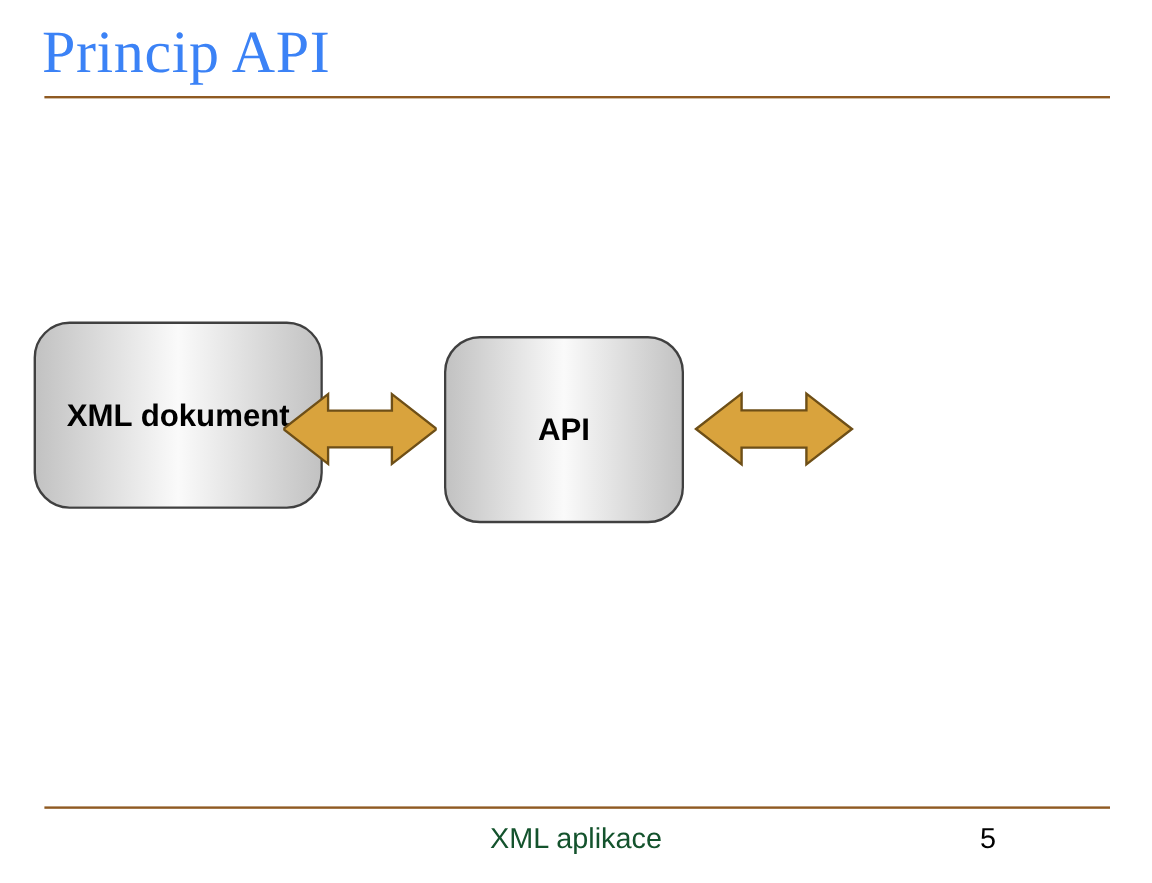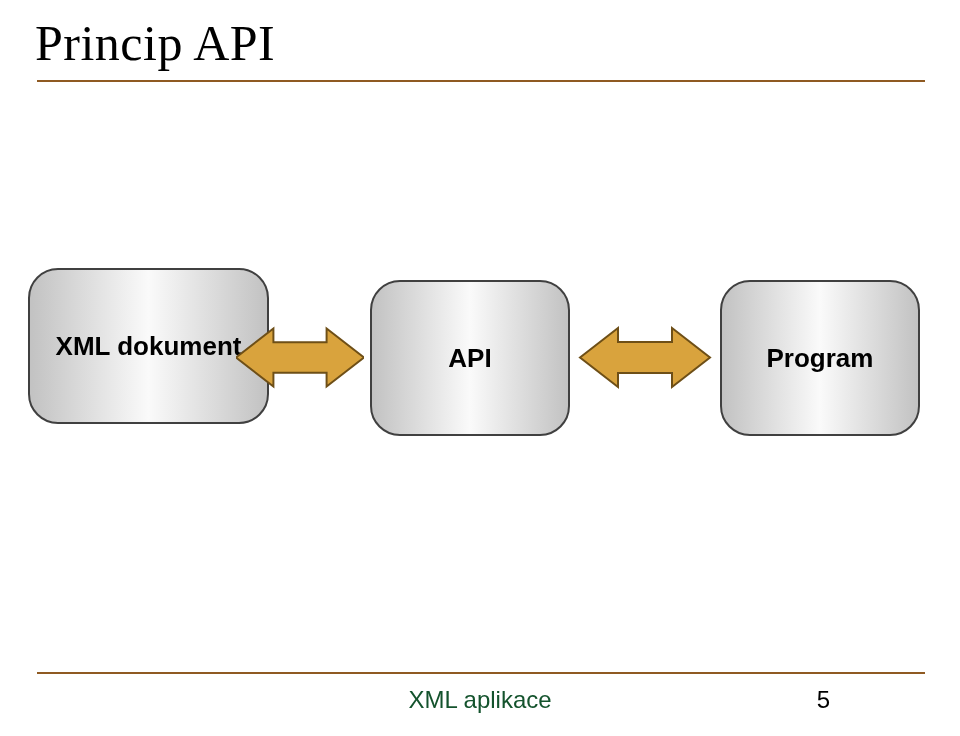--- a/index.html
+++ b/index.html
@@ -17,21 +17,21 @@
     top: 0; left: 0;
     width: 960px;
     height: 736px;
   }
   .title {
     position: absolute;
     top: 14px;
     left: 35px;
     font-family: "Times New Roman", Times, serif;
     font-size: 50px;
-    color: #000000;
+    color: #3b82f6;
     letter-spacing: 0.5px;
   }
   .title-rule {
     position: absolute;
     top: 80px;
     left: 37px;
     width: 888px;
     height: 0;
     border-top: 2px solid #8f5a22;
   }
@@ -112,21 +112,18 @@
   <div id="box2" class="box">
     <span>API</span>
   </div>
 
   <div id="arrow2" class="arrow">
     <svg viewBox="0 0 130 75">
       <polygon points="0,37.5 38,8 38,22 92,22 92,8 130,37.5 92,67 92,53 38,53 38,67" fill="#d9a33d" stroke="#6e4f17" stroke-width="2"></polygon>
     </svg>
   </div>
 
-  <div id="box3" class="box">
-    <span>Program</span>
-  </div>
 
   <div class="footer-rule"></div>
   <div class="footer-text">XML aplikace</div>
   <div class="page-num">5</div>
 
 </div>
 
 </body></html>

